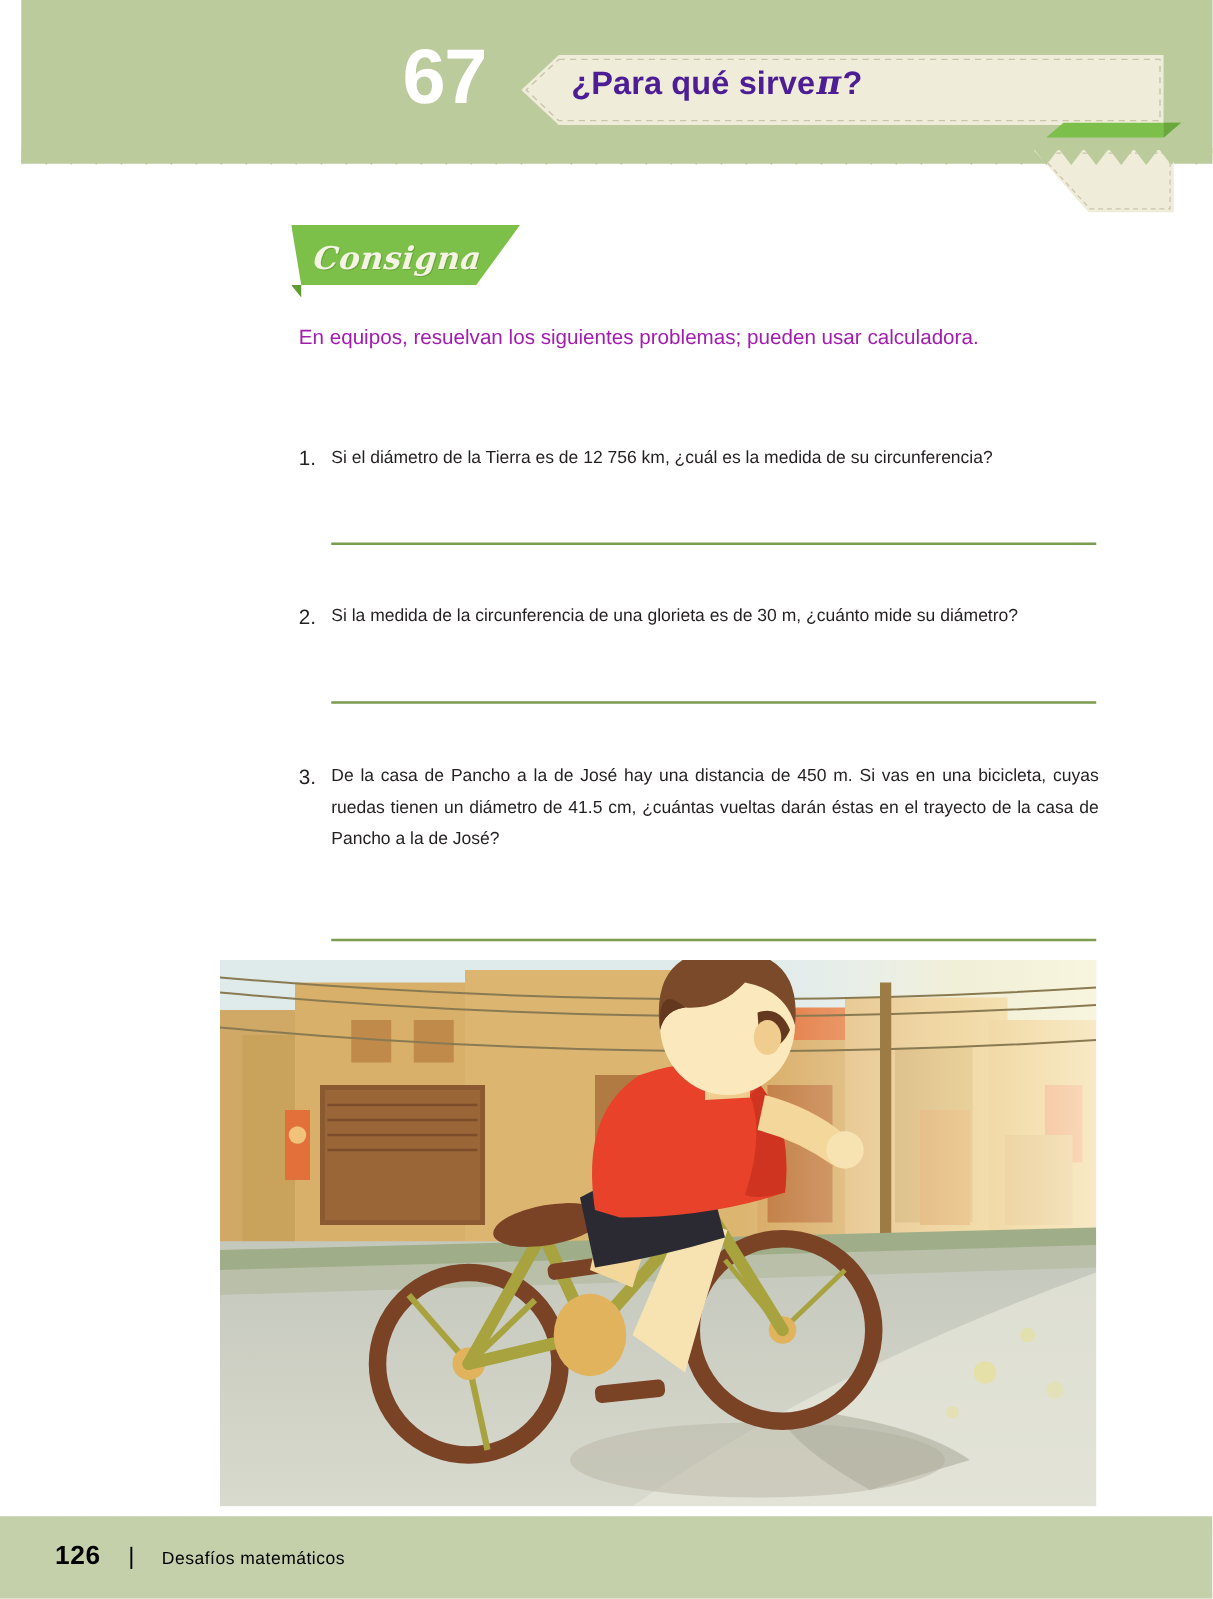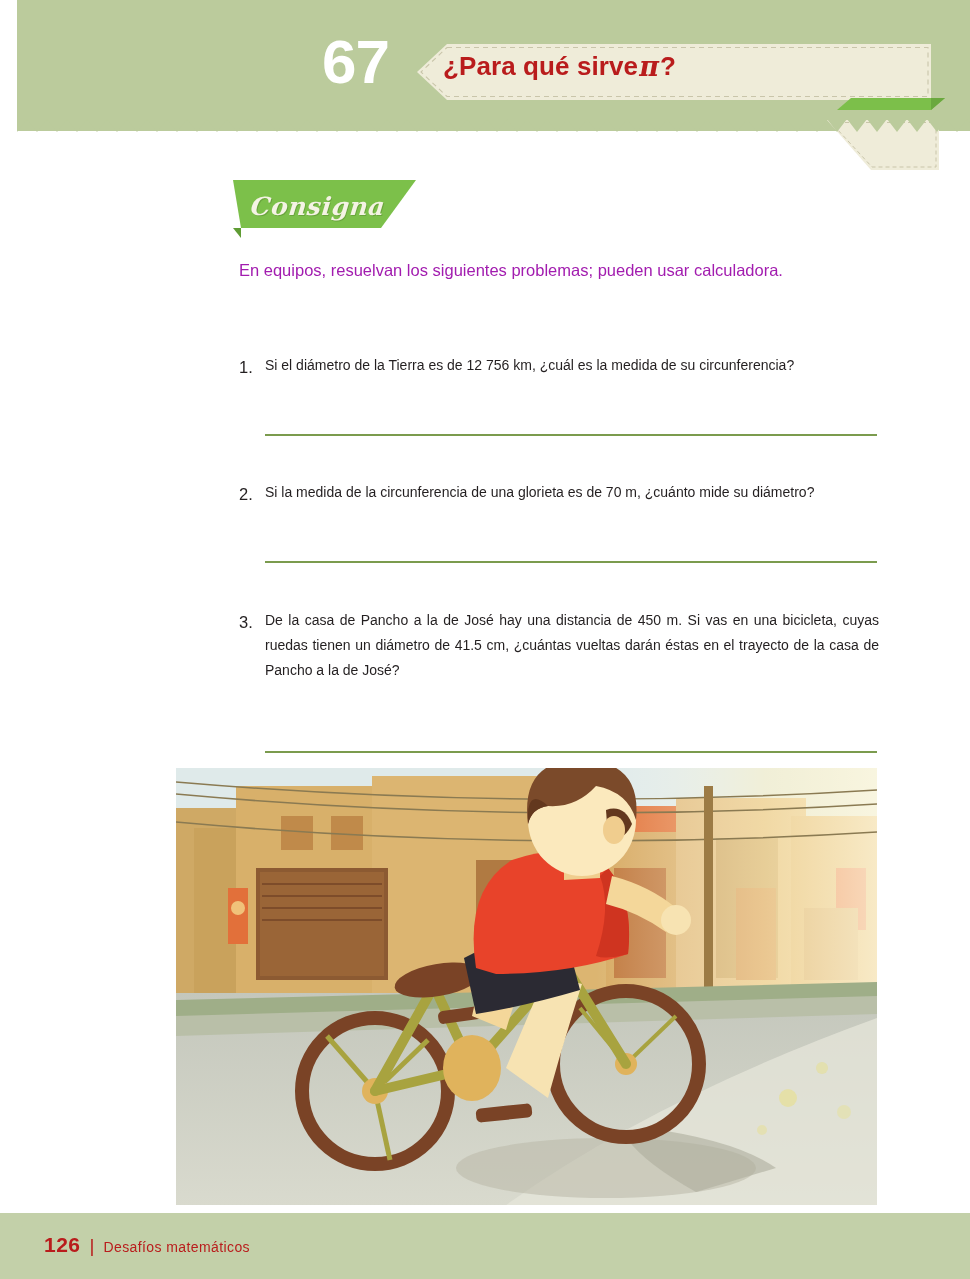--- a/index.html
+++ b/index.html
@@ -28,23 +28,23 @@
     font-size:62px; font-weight:bold; color:#ffffff;
     letter-spacing:-1px; line-height:1;
     font-family:"Liberation Sans", sans-serif;
   }
 
   .title-banner {
     position:absolute; left:400px; top:44px; width:514px; height:56px;
   }
   .title-banner svg { position:absolute; left:0; top:0; }
   .title-text {
-    position:absolute; left:26px; top:0; height:44px;
+    position:absolute; left:40px; top:0; height:44px;
     display:flex; align-items:center;
-    font-size:26px; font-weight:bold; color:#b91c1c;
+    font-size:26px; font-weight:bold; color:#4c1d95;
     letter-spacing:0.1px;
     white-space:nowrap;
   }
   .title-pi {
     font-family:"DejaVu Serif", serif;
     font-style:italic; font-weight:bold;
     font-size:27px; padding:0 1px;
   }
 
   .ribbon-tail { position:absolute; left:810px; top:98px; width:130px; height:72px; }
@@ -101,22 +101,22 @@
     position:absolute; left:0; top:1213px; width:970px; height:66px;
     background:#c3d0a9;
   }
   .footer-zigzag {
     position:absolute; left:0; top:0; width:970px; height:16px;
     line-height:0; overflow:hidden;
   }
   .footer-zigzag svg { display:block; }
   .footer-inner {
     position:absolute; left:44px; top:20px;
-    display:flex; align-items:baseline; gap:9px;
-    color:#b91c1c;
+    display:flex; align-items:baseline; gap:22px;
+    color:#000000;
   }
   .footer-page { font-size:21px; font-weight:bold; letter-spacing:0.5px; }
   .footer-sep { font-size:19px; font-weight:300; }
   .footer-title { font-size:14px; font-weight:400; letter-spacing:0.4px; }
 </style>
 </head>
 <body>
 
 <div class="header">
   <div class="chapter-number">67</div>
@@ -161,21 +161,21 @@
   <div class="problem-row">
     <span class="problem-num">1.</span>
     <span class="problem-text">Si el diámetro de la Tierra es de 12 756 km, ¿cuál es la medida de su circunferencia?</span>
   </div>
 </div>
 <div class="answer-rule r1"></div>
 
 <div class="problem p2">
   <div class="problem-row">
     <span class="problem-num">2.</span>
-    <span class="problem-text">Si la medida de la circunferencia de una glorieta es de 70 m, ¿cuánto mide su diámetro?</span>
+    <span class="problem-text">Si la medida de la circunferencia de una glorieta es de 30 m, ¿cuánto mide su diámetro?</span>
   </div>
 </div>
 <div class="answer-rule r2"></div>
 
 <div class="problem p3">
   <div class="problem-row">
     <span class="problem-num">3.</span>
     <span class="problem-text">De la casa de Pancho a la de José hay una distancia de 450 m. Si vas en una bicicleta, cuyas ruedas tienen un diámetro de 41.5 cm, ¿cuántas vueltas darán éstas en el trayecto de la casa de Pancho a la de José?</span>
   </div>
 </div>

